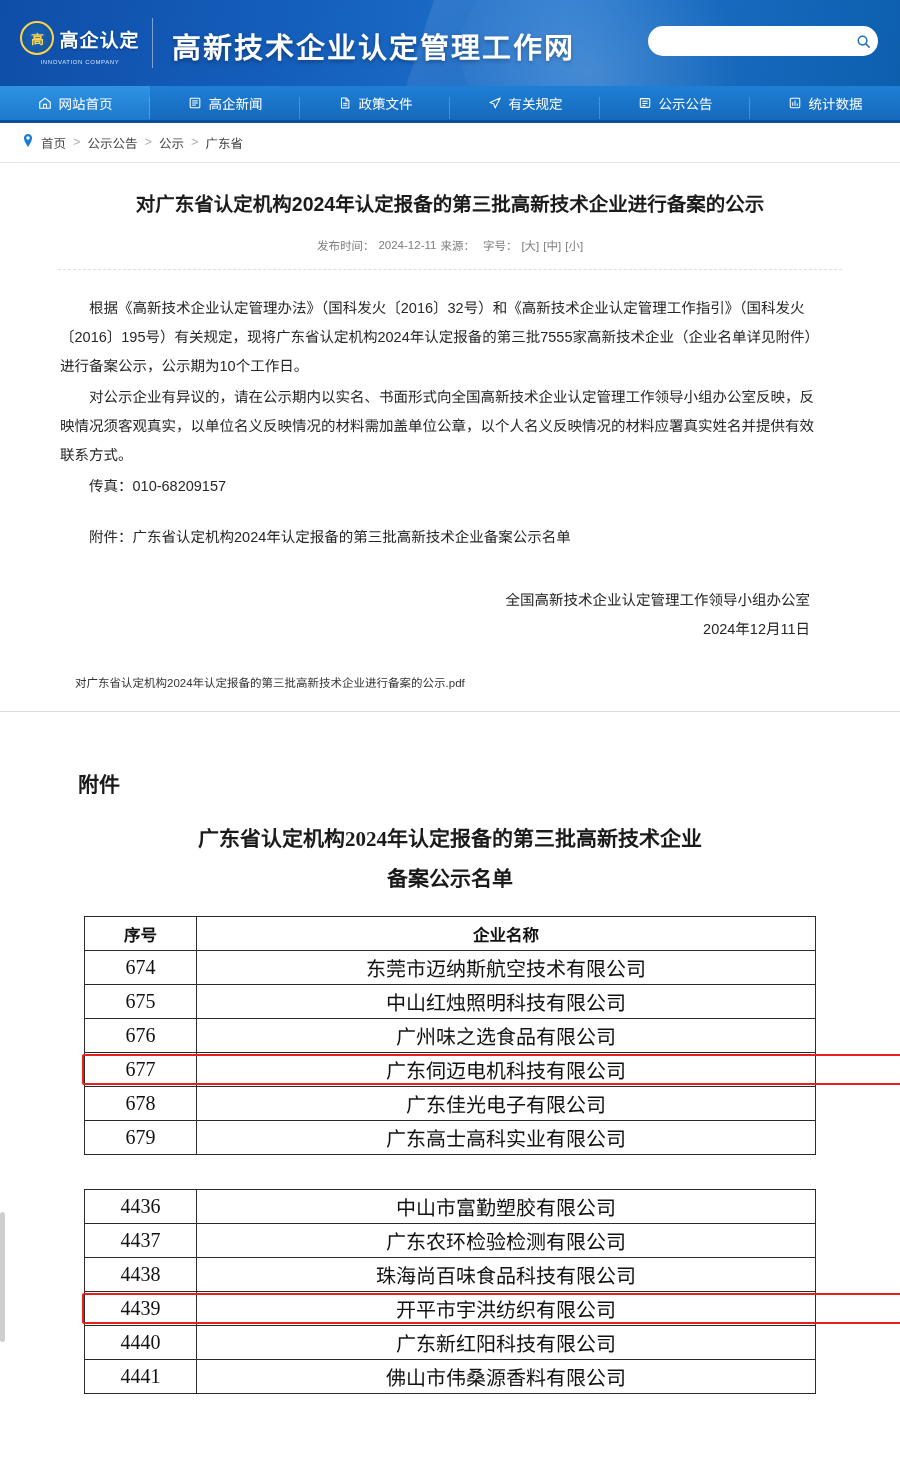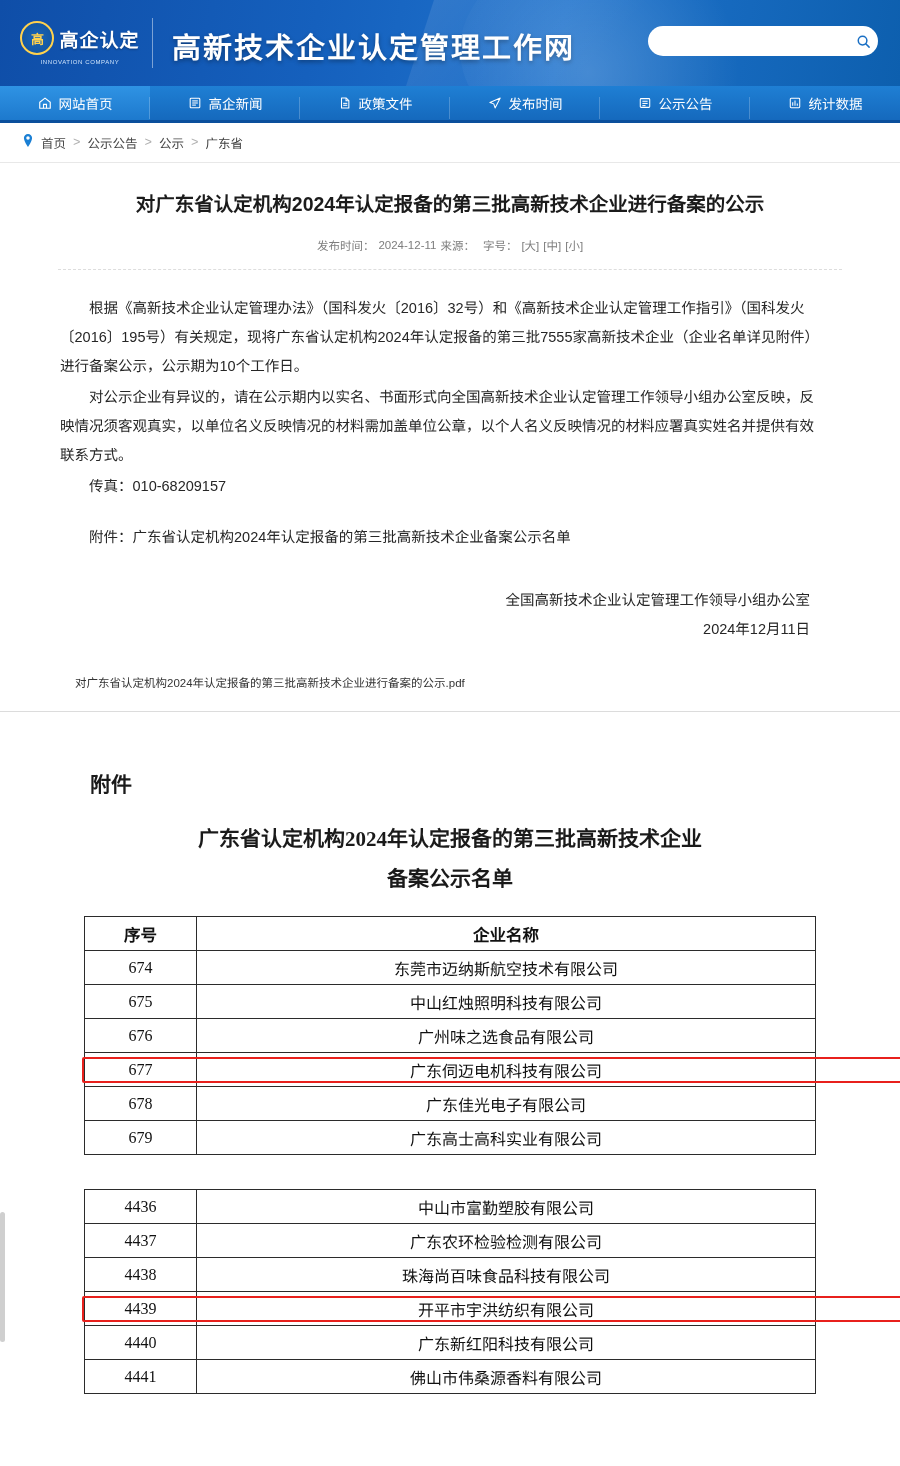--- a/index.html
+++ b/index.html
@@ -221,41 +221,41 @@
   }
   .pdf-inner {
     width: 900px;
     padding: 0 70px;
   }
   .pdf-attach-label {
     font-size: 21px;
     font-weight: bold;
     color: #1a1a1a;
     font-family: "Liberation Serif", "DejaVu Serif", serif;
-    margin-left: 20px;
+    margin-left: 8px;
   }
   .pdf-title {
     margin-top: 22px;
     text-align: center;
     font-size: 21px;
     font-weight: bold;
     color: #1a1a1a;
     line-height: 1.9;
     font-family: "Liberation Serif", "DejaVu Serif", serif;
   }
   .pdf-table {
     margin: 16px auto 0 auto;
     width: 732px;
     border-collapse: collapse;
     font-family: "Liberation Serif", "DejaVu Serif", serif;
   }
   .pdf-table th, .pdf-table td {
     border: 1px solid #2b2b2b;
     height: 34px;
-    font-size: 16px;
+    font-size: 20px;
     color: #111;
     text-align: center;
     font-weight: normal;
   }
   .pdf-table th { font-weight: bold; font-size: 16.5px; }
   .col-no { width: 112px; }
   .table-gap { height: 18px; }
   .hl-row td {
     position: relative;
   }
@@ -338,21 +338,21 @@
         </svg>
       </span>
       <span>政策文件</span>
     </div>
     <div class="nav-item">
       <span class="nav-ico">
         <svg width="14" height="14" viewBox="0 0 16 16" fill="none" stroke="#fff" stroke-width="1.2">
           <path d="M14 2.4 2.2 7.4l4.4 1.6 1.5 4.6z" stroke-linejoin="round"></path>
         </svg>
       </span>
-      <span>发布时间</span>
+      <span>有关规定</span>
     </div>
     <div class="nav-item">
       <span class="nav-ico">
         <svg width="14" height="14" viewBox="0 0 16 16" fill="none" stroke="#fff" stroke-width="1.2">
           <rect x="2.6" y="3" width="10.8" height="10" rx="1"></rect>
             <line x1="5" y1="6" x2="11" y2="6"></line>
           <line x1="5" y1="8.5" x2="11" y2="8.5"></line>
             <line x1="5" y1="11" x2="8.6" y2="11"></line>
         </svg>
       </span>

